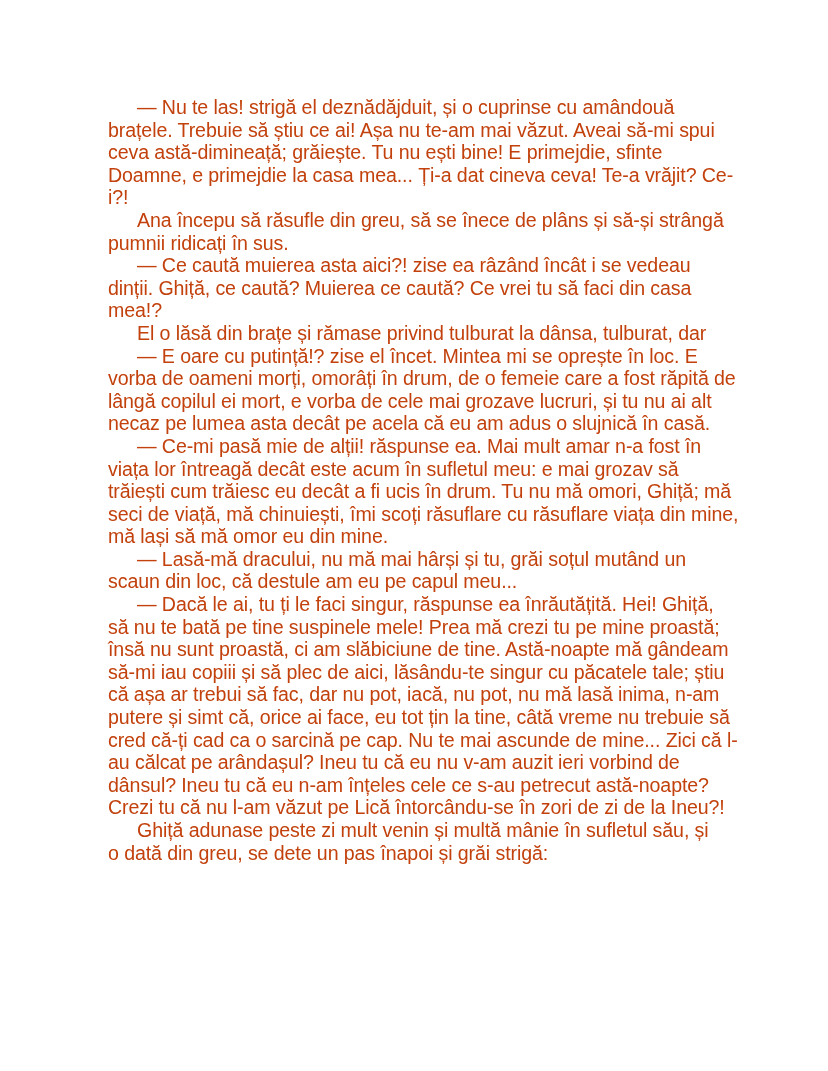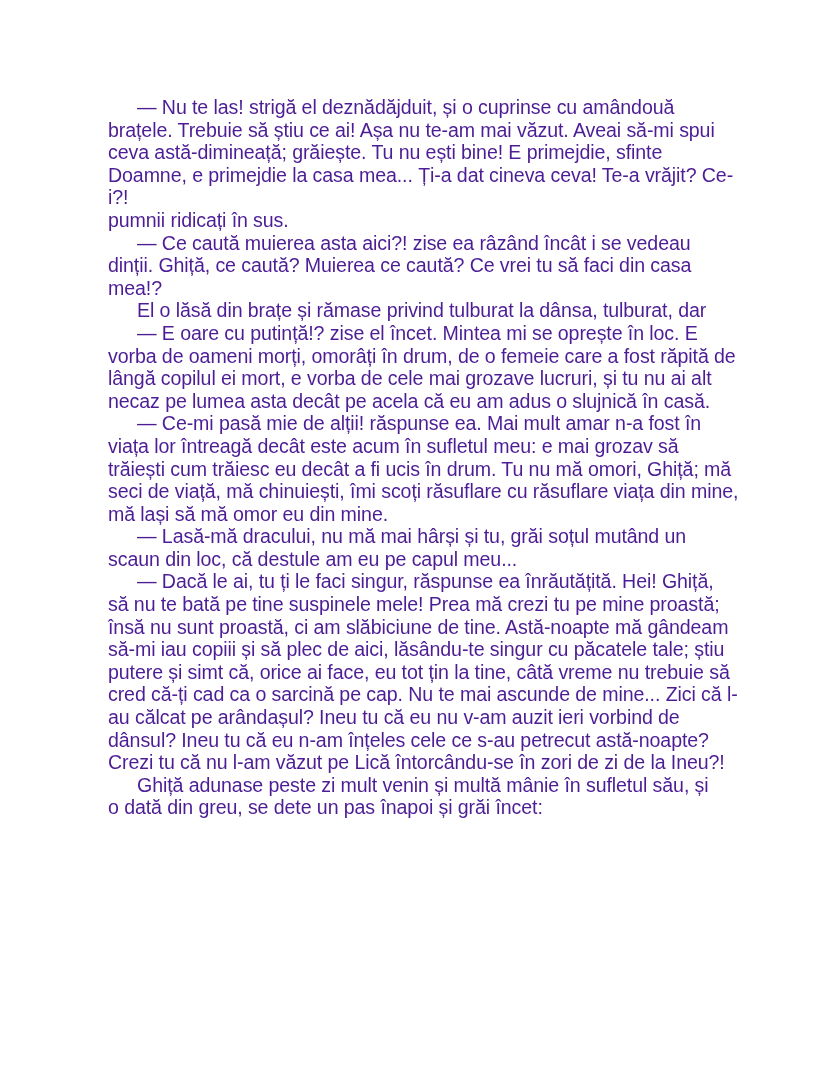--- a/index.html
+++ b/index.html
@@ -14,61 +14,63 @@
       overflow: hidden;
     }
     .page {
       position: absolute;
       left: 108px;
       top: 96px;
       width: 640px;
       font-family: "Liberation Sans", sans-serif;
       font-size: 19.6px;
       line-height: 22.6px;
-      color: #4c1d95;
+      color: #c2410c;
       letter-spacing: -0.1px;
     }
     .line {
       display: block;
       white-space: pre;
       height: 22.6px;
     }
     .line.indent {
       padding-left: 29px;
     }
   </style>
 </head>
 <body>
 
 <div class="page">
   <span class="line indent">— Nu te las! strigă el deznădăjduit, și o cuprinse cu amândouă</span>
   <span class="line">brațele. Trebuie să știu ce ai! Așa nu te-am mai văzut. Aveai să-mi spui</span>
   <span class="line">ceva astă-dimineață; grăiește. Tu nu ești bine! E primejdie, sfinte</span>
   <span class="line">Doamne, e primejdie la casa mea... Ți-a dat cineva ceva! Te-a vrăjit? Ce-</span>
   <span class="line">i?!</span>
+  <span class="line indent">Ana începu să răsufle din greu, să se înece de plâns și să-și strângă</span>
   <span class="line">pumnii ridicați în sus.</span>
   <span class="line indent">— Ce caută muierea asta aici?! zise ea râzând încât i se vedeau</span>
   <span class="line">dinții. Ghiță, ce caută? Muierea ce caută? Ce vrei tu să faci din casa</span>
   <span class="line">mea!?</span>
   <span class="line indent">El o lăsă din brațe și rămase privind tulburat la dânsa, tulburat, dar</span>
   <span class="line indent">— E oare cu putință!? zise el încet. Mintea mi se oprește în loc. E</span>
   <span class="line">vorba de oameni morți, omorâți în drum, de o femeie care a fost răpită de</span>
   <span class="line">lângă copilul ei mort, e vorba de cele mai grozave lucruri, și tu nu ai alt</span>
   <span class="line">necaz pe lumea asta decât pe acela că eu am adus o slujnică în casă.</span>
   <span class="line indent">— Ce-mi pasă mie de alții! răspunse ea. Mai mult amar n-a fost în</span>
   <span class="line">viața lor întreagă decât este acum în sufletul meu: e mai grozav să</span>
   <span class="line">trăiești cum trăiesc eu decât a fi ucis în drum. Tu nu mă omori, Ghiță; mă</span>
   <span class="line">seci de viață, mă chinuiești, îmi scoți răsuflare cu răsuflare viața din mine,</span>
   <span class="line">mă lași să mă omor eu din mine.</span>
   <span class="line indent">— Lasă-mă dracului, nu mă mai hârși și tu, grăi soțul mutând un</span>
   <span class="line">scaun din loc, că destule am eu pe capul meu...</span>
   <span class="line indent">— Dacă le ai, tu ți le faci singur, răspunse ea înrăutățită. Hei! Ghiță,</span>
   <span class="line">să nu te bată pe tine suspinele mele! Prea mă crezi tu pe mine proastă;</span>
   <span class="line">însă nu sunt proastă, ci am slăbiciune de tine. Astă-noapte mă gândeam</span>
   <span class="line">să-mi iau copiii și să plec de aici, lăsându-te singur cu păcatele tale; știu</span>
+  <span class="line">că așa ar trebui să fac, dar nu pot, iacă, nu pot, nu mă lasă inima, n-am</span>
   <span class="line">putere și simt că, orice ai face, eu tot țin la tine, câtă vreme nu trebuie să</span>
   <span class="line">cred că-ți cad ca o sarcină pe cap. Nu te mai ascunde de mine... Zici că l-</span>
   <span class="line">au călcat pe arândașul? Ineu tu că eu nu v-am auzit ieri vorbind de</span>
   <span class="line">dânsul? Ineu tu că eu n-am înțeles cele ce s-au petrecut astă-noapte?</span>
   <span class="line">Crezi tu că nu l-am văzut pe Lică întorcându-se în zori de zi de la Ineu?!</span>
   <span class="line indent">Ghiță adunase peste zi mult venin și multă mânie în sufletul său, și</span>
-  <span class="line">o dată din greu, se dete un pas înapoi și grăi încet:</span>
+  <span class="line">o dată din greu, se dete un pas înapoi și grăi strigă:</span>
 </div>
 
 </body></html>

